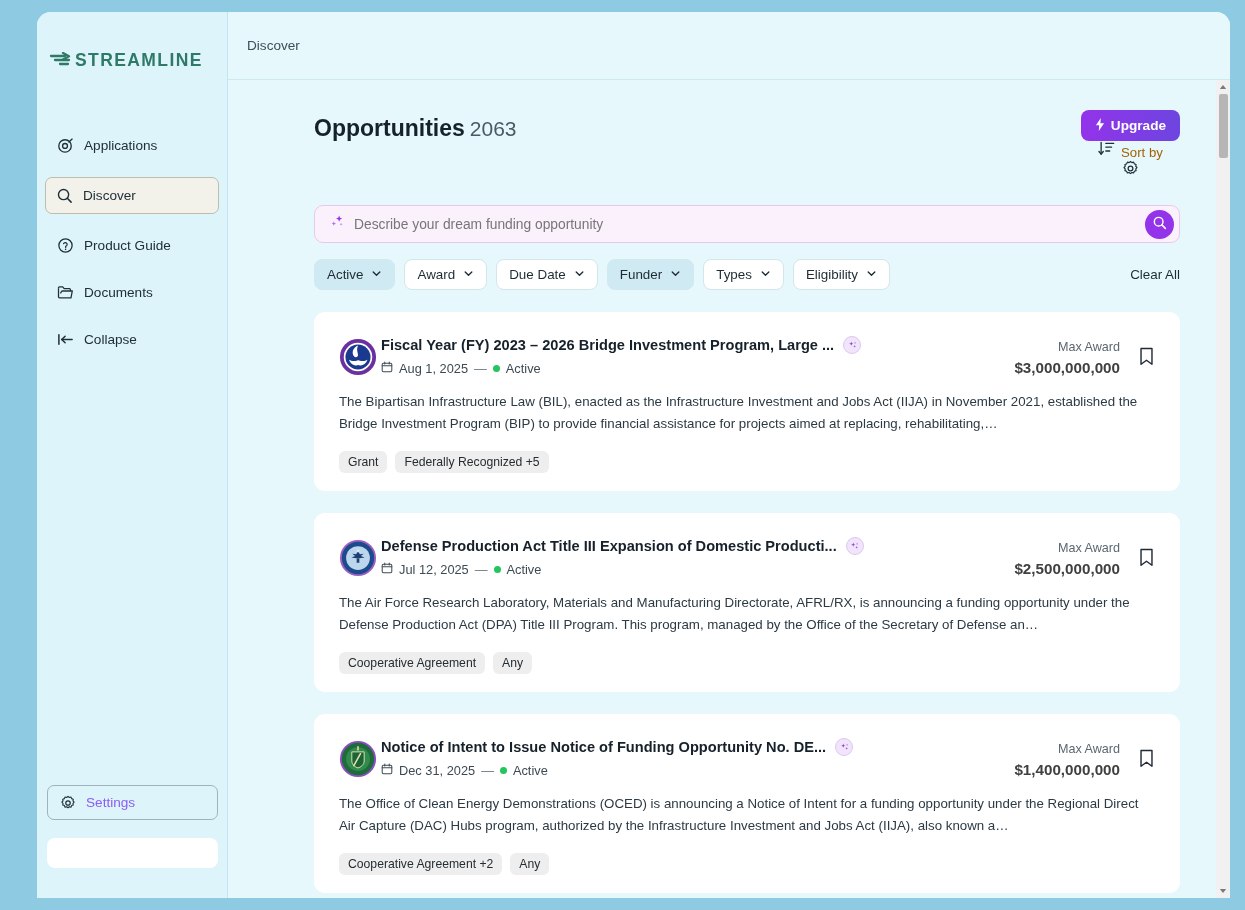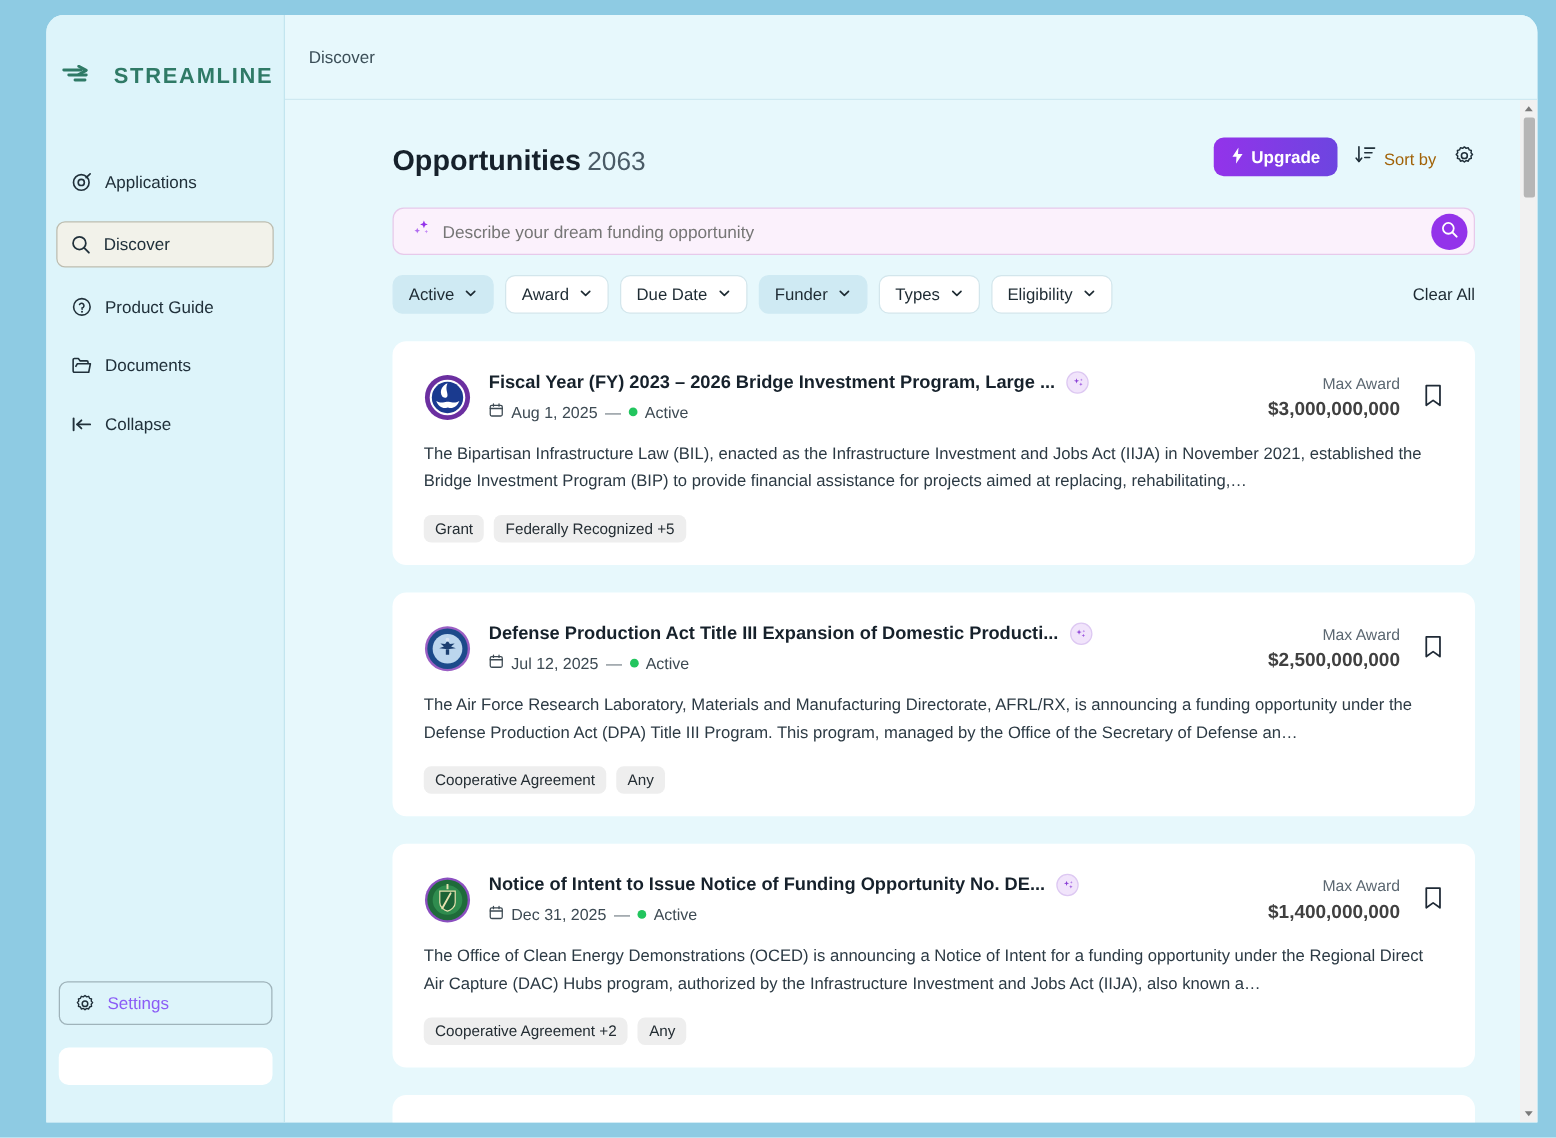--- a/index.html
+++ b/index.html
@@ -35,21 +35,21 @@
     flex: 0 0 191px;
     background: #ddf4fa;
     border-right: 1px solid #c3e5ef;
     position: relative;
     padding-top: 30px;
   }
 
   .brand {
     display: flex;
     align-items: center;
-    gap: 20px;
+    gap: 4px;
     padding-left: 12px;
     height: 36px;
   }
   .brand-logo { width: 22px; height: 16px; flex: 0 0 22px; }
   .brand-name {
     font-size: 17.5px;
     font-weight: bold;
     letter-spacing: 1.4px;
     color: #2f7a66;
   }
@@ -152,22 +152,23 @@
   }
   #page-title .count {
     font-weight: normal;
     color: #4a5b66;
     margin-left: 5px;
     font-size: 21px;
   }
   .header-actions {
     display: flex;
     align-items: center;
-    gap: 14px;
+    gap: 0;
     margin-top: -7px;
+    flex-direction: column;
   }
   #upgrade-button {
     display: flex;
     align-items: center;
     gap: 6px;
     height: 31px;
     padding: 0 14px;
     border: none;
     border-radius: 8px;
     background: linear-gradient(90deg, #9333ea 0%, #6d45e0 100%);
@@ -265,22 +266,22 @@
   #cards { margin-top: 22px; padding-bottom: 40px; }
 
   .opp-card {
     background: #ffffff;
     border-radius: 11px;
     padding: 24px 25px 18px 25px;
     margin-bottom: 22px;
   }
   .card-top {
     display: flex;
-    align-items: center;
-    gap: 14px;
+    align-items: flex-end;
+    gap: 4px;
   }
   .agency-seal {
     width: 38px; height: 38px;
     flex: 0 0 38px;
     border-radius: 50%;
     margin-top: 2px;
   }
   .card-titleblock { flex: 1; min-width: 0; }
   .card-title-row {
     display: flex;

